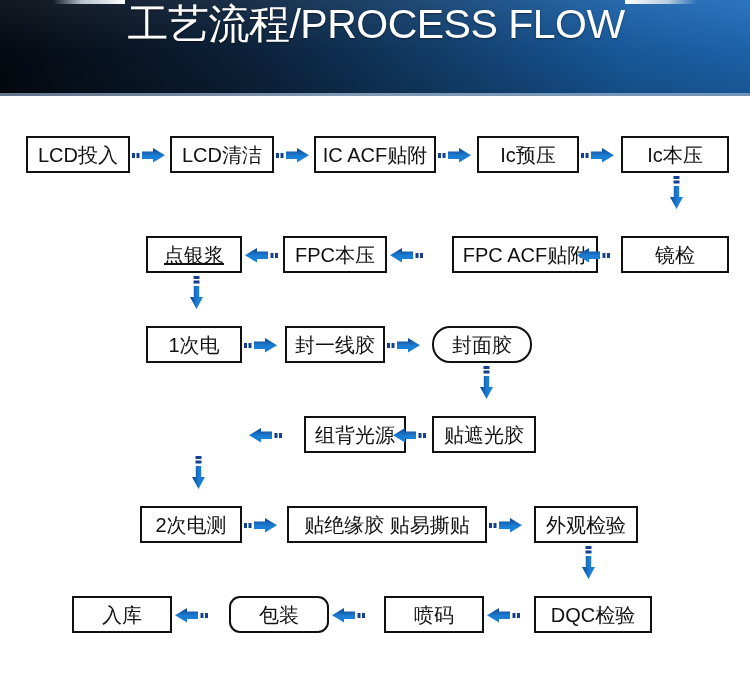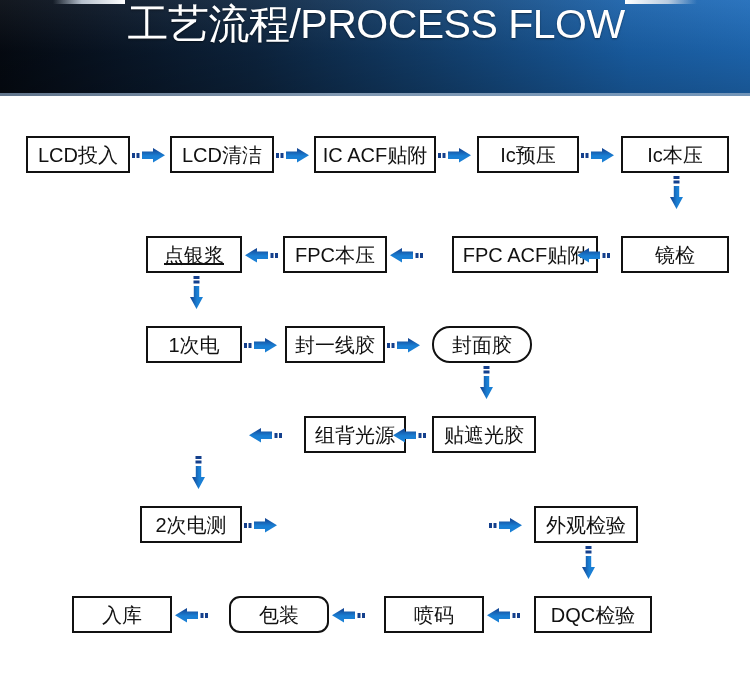--- a/index.html
+++ b/index.html
@@ -146,20 +146,23 @@
     </div>
     <div class="node" style="left: 288px; top: 320px; width: 102px; margin-left: 16px;">
       <span>组背光源</span>
     </div>
     <div class="node" style="left: 432px; top: 320px; width: 104px;">
       <span>贴遮光胶</span>
     </div>
     <div class="node" style="left: 140px; top: 410px; width: 102px;">
       <span>2次电测</span>
     </div>
+    <div class="node" style="left: 287px; top: 410px; width: 200px;">
+      <span>贴绝缘胶 贴易撕贴</span>
+    </div>
     <div class="node" style="left: 534px; top: 410px; width: 104px;">
       <span>外观检验</span>
     </div>
     <div class="node" style="left: 72px; top: 500px; width: 100px;">
       <span>入库</span>
     </div>
     <div class="node" style="left: 229px; top: 500px; width: 100px; border-radius: 11px;">
       <span>包装</span>
     </div>
     <div class="node" style="left: 384px; top: 500px; width: 100px;">

